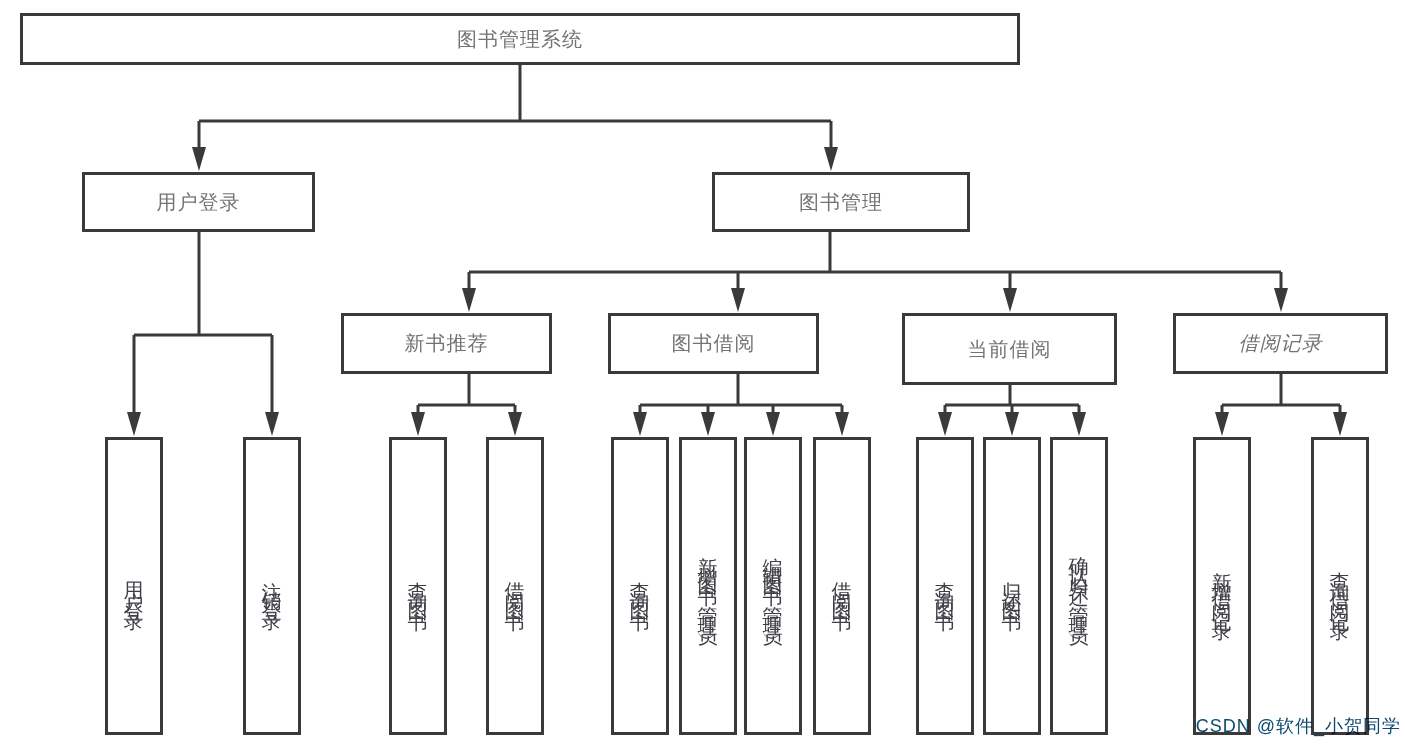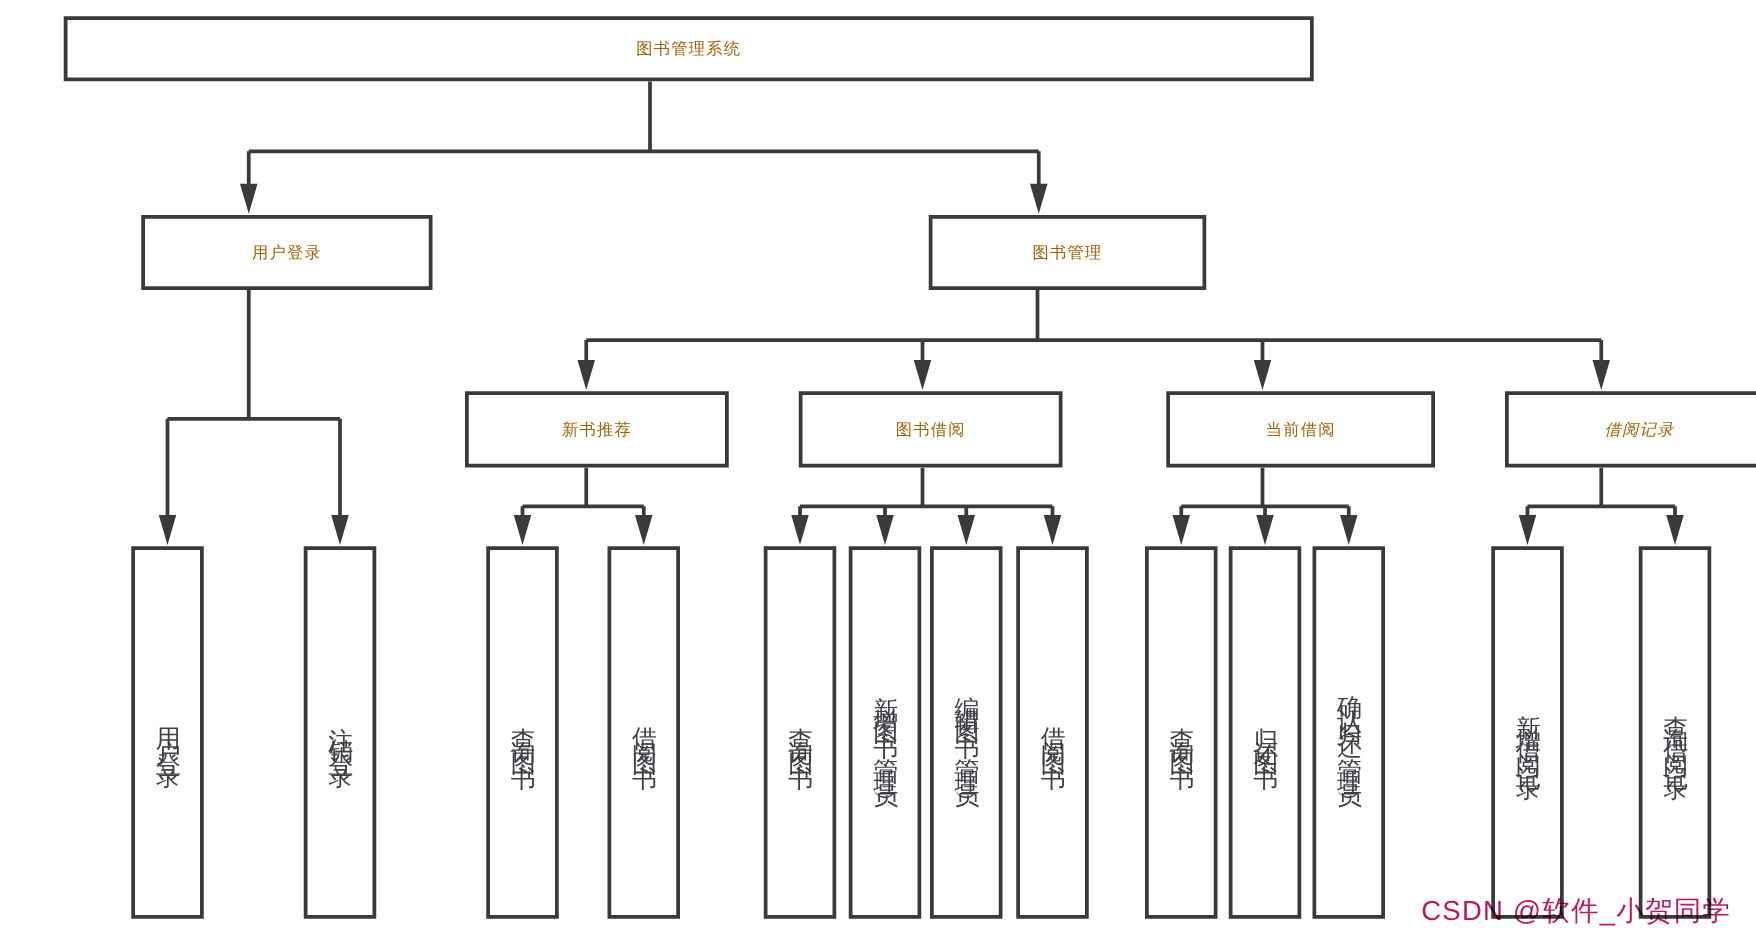--- a/index.html
+++ b/index.html
@@ -23,25 +23,24 @@
   }
   .hbox {
     position: absolute;
     z-index: 2;
     box-sizing: border-box;
     border: 3px solid #3a3a3a;
     background: #ffffff;
     display: flex;
     align-items: center;
     justify-content: center;
-    font-size: 13px;
-    color: #a16207;
+    font-size: 20px;
+    color: #737373;
     letter-spacing: 1px;
     white-space: nowrap;
-    margin-left: 31px;
   }
   .vbox {
     position: absolute;
     z-index: 2;
     top: 437px;
     width: 58px;
     height: 298px;
     box-sizing: border-box;
     border: 3px solid #3a3a3a;
     background: #ffffff;
@@ -55,24 +54,24 @@
     text-orientation: mixed;
     font-size: 20px;
     color: #3f3f46;
     letter-spacing: 10px;
     line-height: 1;
     white-space: nowrap;
   }
   .watermark {
     position: absolute;
     z-index: 3;
-    right: 20px;
+    right: 4px;
     top: 714px;
-    font-size: 22px;
-    color: #be185d;
+    font-size: 18px;
+    color: #0c4a6e;
     letter-spacing: 1px;
     mix-blend-mode: multiply;
     white-space: nowrap;
   }
   .edge {
     stroke: #3a3a3a;
     stroke-width: 3;
     fill: none;
   }
   .arrowhead {
@@ -160,31 +159,31 @@
     </g>
   </svg>
 
   <div class="hbox" style="left:20px; top:13px; width:1000px; height:52px;">
     <span>图书管理系统</span>
   </div>
 
   <div class="hbox" style="left:82px; top:172px; width:233px; height:60px;">
     <span>用户登录</span>
   </div>
-  <div class="hbox" style="left:712px; top:172px; width:222px; height:60px;">
+  <div class="hbox" style="left:712px; top:172px; width:258px; height:60px;">
     <span>图书管理</span>
   </div>
 
   <div class="hbox" style="left:341px; top:313px; width:211px; height:61px;">
     <span>新书推荐</span>
   </div>
   <div class="hbox" style="left:608px; top:313px; width:211px; height:61px;text-align:center;">
     <span>图书借阅</span>
   </div>
-  <div class="hbox" style="left:902px; top:313px; width:215px; height:61px;">
+  <div class="hbox" style="left:902px; top:313px; width:215px; height:72px;">
     <span>当前借阅</span>
   </div>
   <div class="hbox" style="left:1173px; top:313px; width:215px; height:61px;font-style:italic;">
     <span>借阅记录</span>
   </div>
 
   <div class="vbox" style="left:105px;">
     <span class="vtext">用户登录</span>
   </div>
   <div class="vbox" style="left:243px;">

